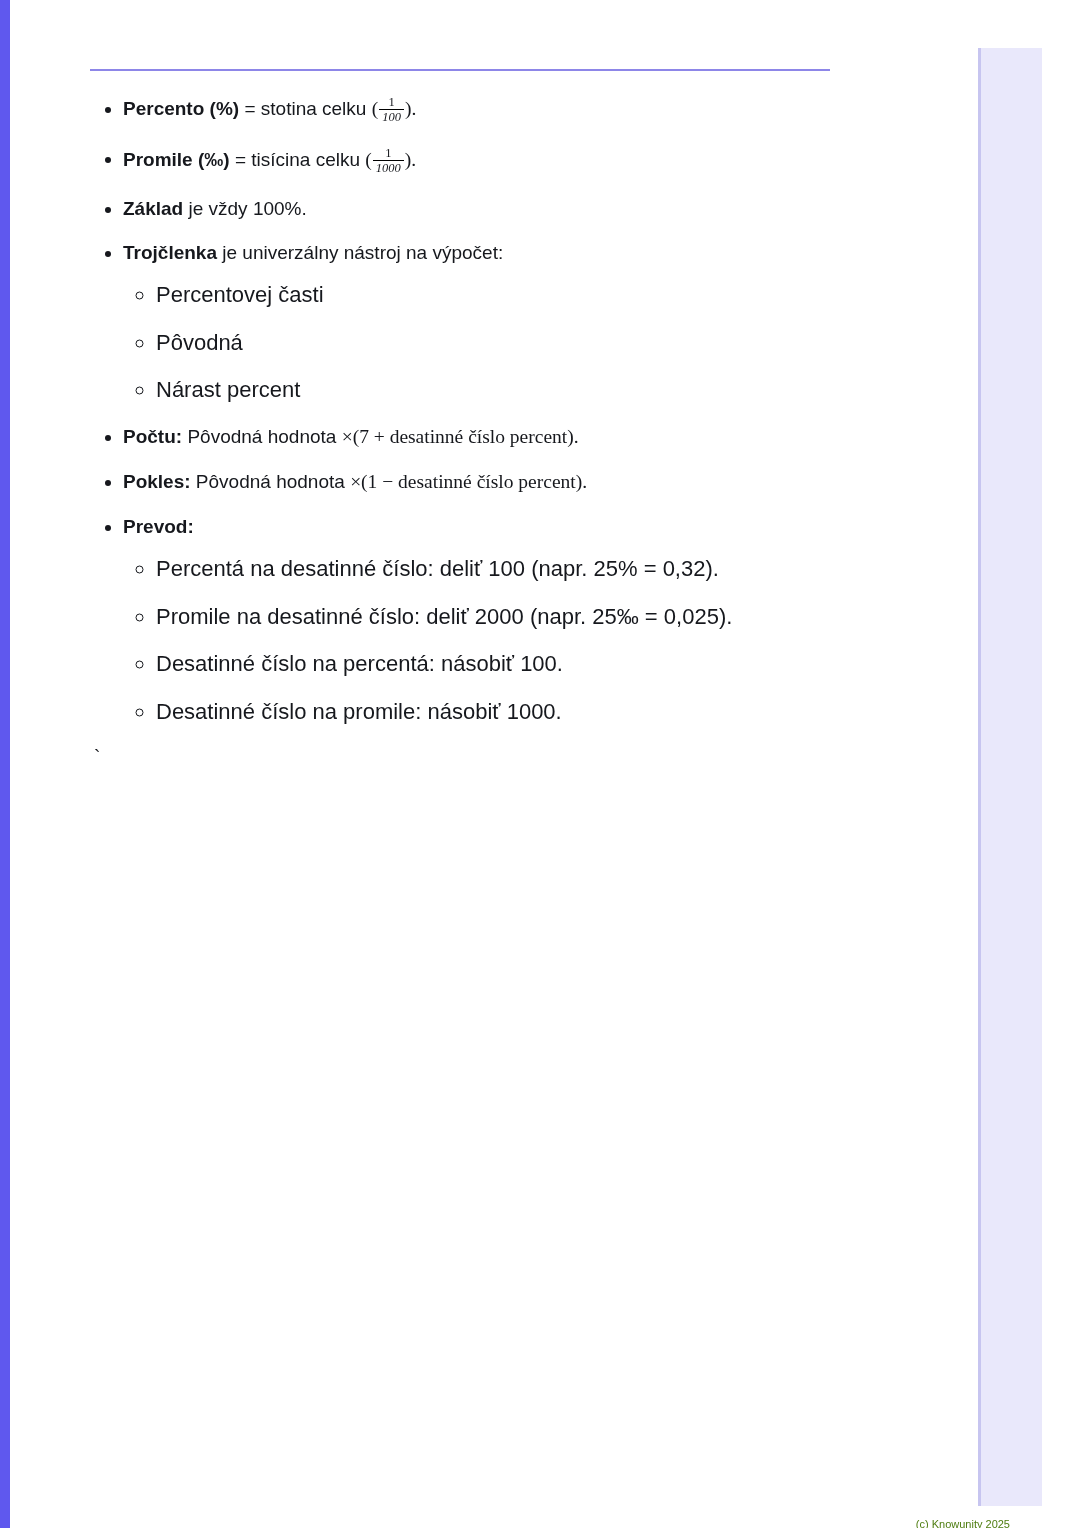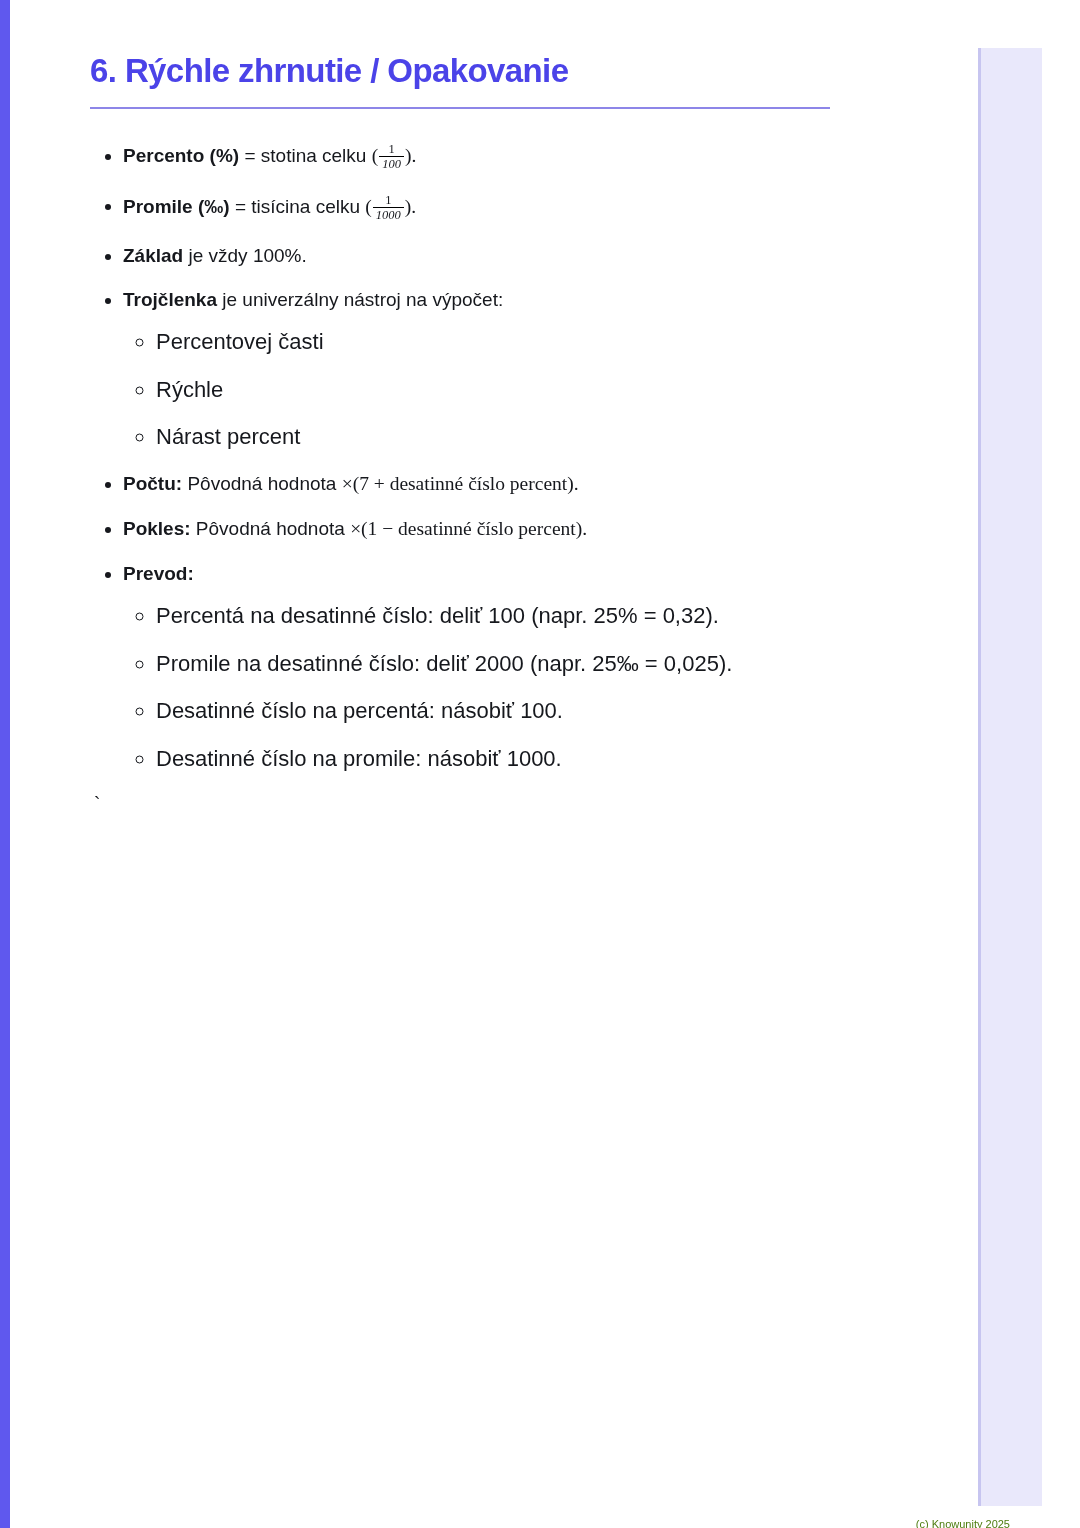--- a/index.html
+++ b/index.html
@@ -33,21 +33,21 @@
     color: #4b43e8;
     letter-spacing: -0.6px;
   }
   .divider {
     height: 2px;
     width: 740px;
     background: #8d86e8;
     margin-top: 17px;
   }
   ul.main {
-    margin-top: 33px;
+    margin-top: 24px;
     padding-left: 33px;
     list-style: disc outside;
   }
   ul.main > li {
     font-size: 19px;
     line-height: 1.25;
     margin-bottom: 21px;
   }
   ul.sub {
     list-style: circle outside;
@@ -92,42 +92,41 @@
     z-index: 3;
   }
 </style>
 </head>
 <body>
 
 <div class="left-bar"></div>
 <div class="side-strip"></div>
 
 <div class="content">
-  <h1 class="title">6. Rýchle zhrnutie / Opakovanie</h1>
   <div class="divider"></div>
 
   <ul class="main">
 
     <li>
       <span class="b">Percento (%)</span><span> = stotina celku </span><span class="math">(</span><span class="frac"><span class="num">1</span><span class="den">100</span></span><span class="math">).</span>
     </li>
 
     <li>
       <span class="b">Promile (‰)</span><span> = tisícina celku </span><span class="math">(</span><span class="frac"><span class="num">1</span><span class="den">1000</span></span><span class="math">).</span>
     </li>
 
     <li>
       <span class="b">Základ</span><span> je vždy 100%.</span>
     </li>
 
     <li>
       <span class="b">Trojčlenka</span><span> je univerzálny nástroj na výpočet:</span>
       <ul class="sub">
         <li><span>Percentovej časti</span></li>
-        <li><span>Rýchle</span></li>
+        <li><span>Pôvodná</span></li>
         <li><span>Nárast percent</span></li>
       </ul>
     </li>
 
     <li>
       <span class="b">Počtu:</span><span> Pôvodná hodnota </span><span class="math">×(7 + desatinné číslo percent).</span>
     </li>
 
     <li>
       <span class="b">Pokles:</span><span> Pôvodná hodnota </span><span class="math">×(1 − desatinné číslo percent).</span>

